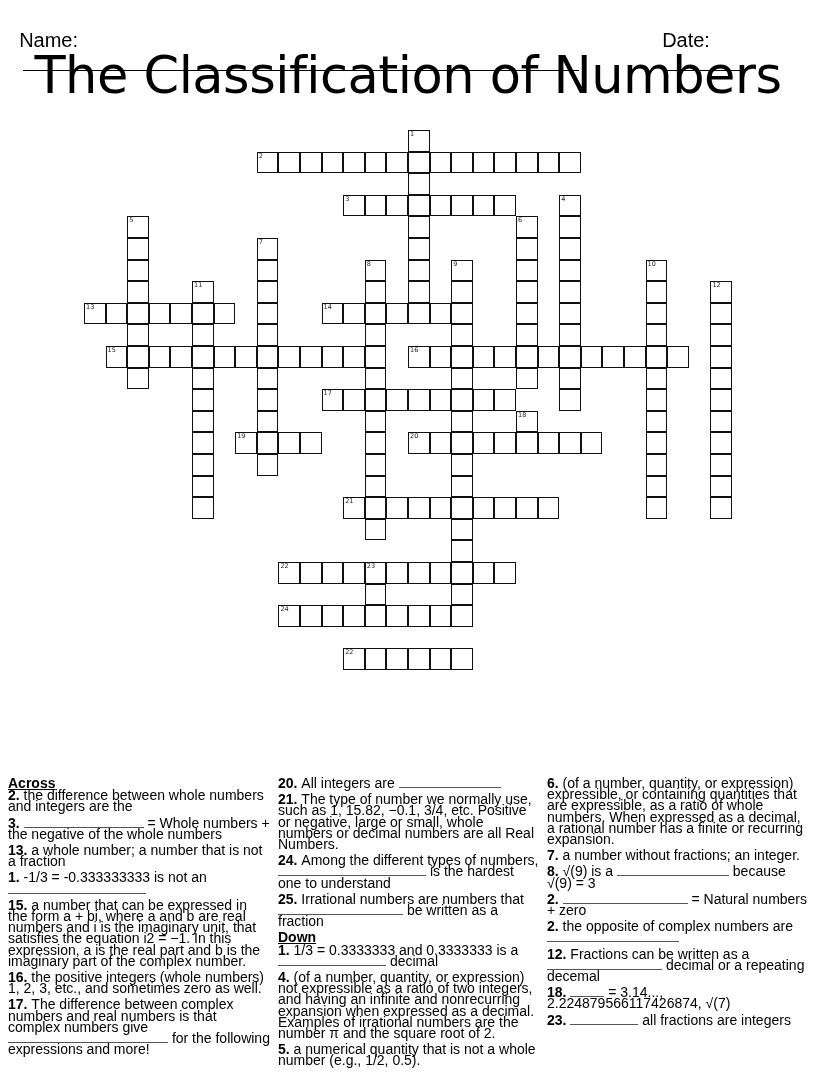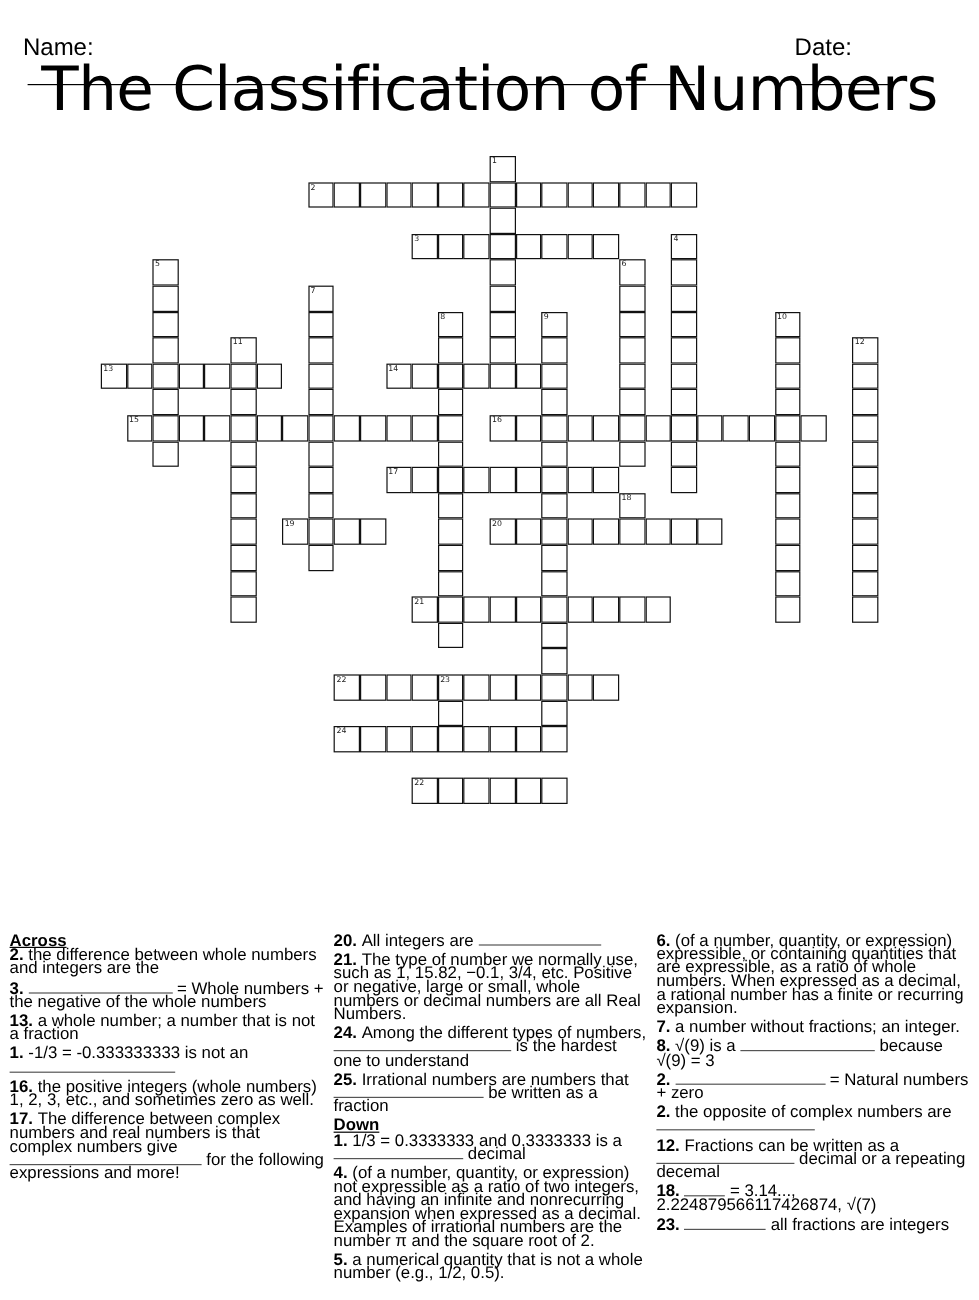--- a/index.html
+++ b/index.html
@@ -298,20 +298,21 @@
     <div class="cell" style="left: 451.2px; top: 648.4px;"></div>
   </div>
 
 <div class="clues col1">
   <div class="sec">Across</div>
   <div id="across-list">
       <div class="clue"><b>2. </b>the difference between whole numbers and integers are the</div>
       <div class="clue"><b>3. </b><span class="ln" style="width: 120px;"></span> = Whole numbers + the negative of the whole numbers</div>
       <div class="clue"><b>13. </b>a whole number; a number that is not a fraction</div>
       <div class="clue"><b>1. </b>-1/3 = -0.333333333 is not an <br><span class="ln" style="width: 138px;"></span></div>
+      <div class="clue"><b>15. </b>a number that can be expressed in the form a + bi, where a and b are real numbers and i is the imaginary unit, that satisfies the equation i2 = −1. In this expression, a is the real part and b is the imaginary part of the complex number.</div>
       <div class="clue"><b>16. </b>the positive integers (whole numbers) 1, 2, 3, etc., and sometimes zero as well.</div>
       <div class="clue"><b>17. </b>The difference between complex numbers and real numbers is that complex numbers give <br><span class="ln" style="width: 160px;"></span> for the following expressions and more!</div>
     </div>
 </div>
 <div class="clues col2">
   <div id="across-list-2">
       <div class="clue"><b>20. </b>All integers are <span class="ln" style="width: 102px;"></span></div>
       <div class="clue"><b>21. </b>The type of number we normally use, such as 1, 15.82, −0.1, 3/4, etc. Positive or negative, large or small, whole numbers or decimal numbers are all Real Numbers.</div>
       <div class="clue"><b>24. </b>Among the different types of numbers, <br><span class="ln" style="width: 148px;"></span> is the hardest one to understand</div>
       <div class="clue"><b>25. </b>Irrational numbers are numbers that <br><span class="ln" style="width: 125px;"></span> be written as a fraction</div>

